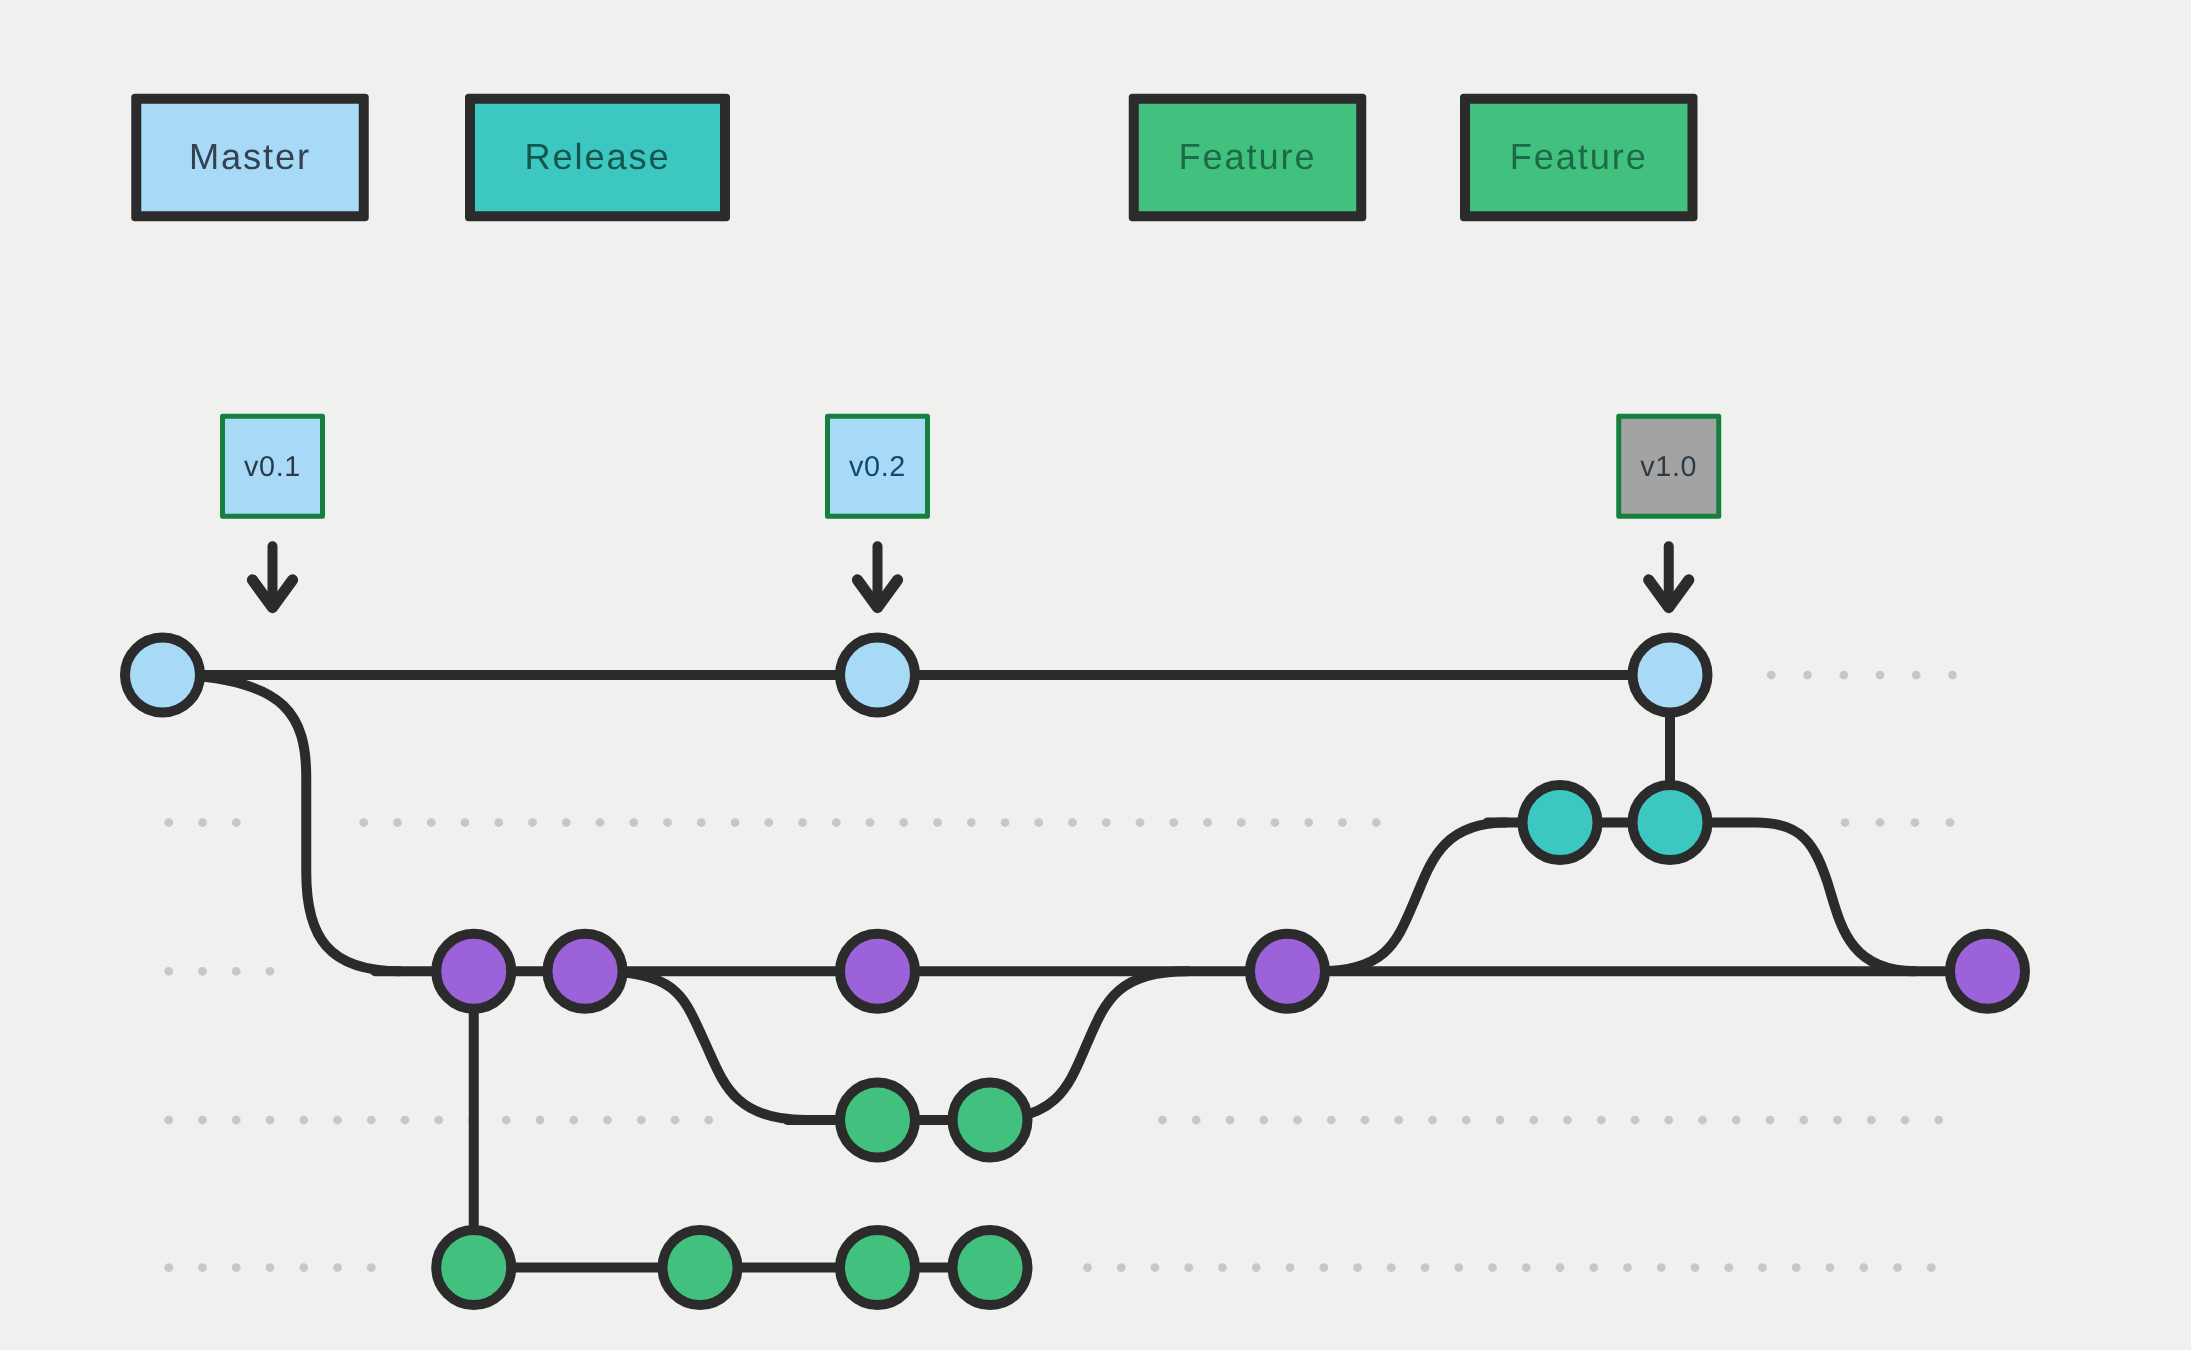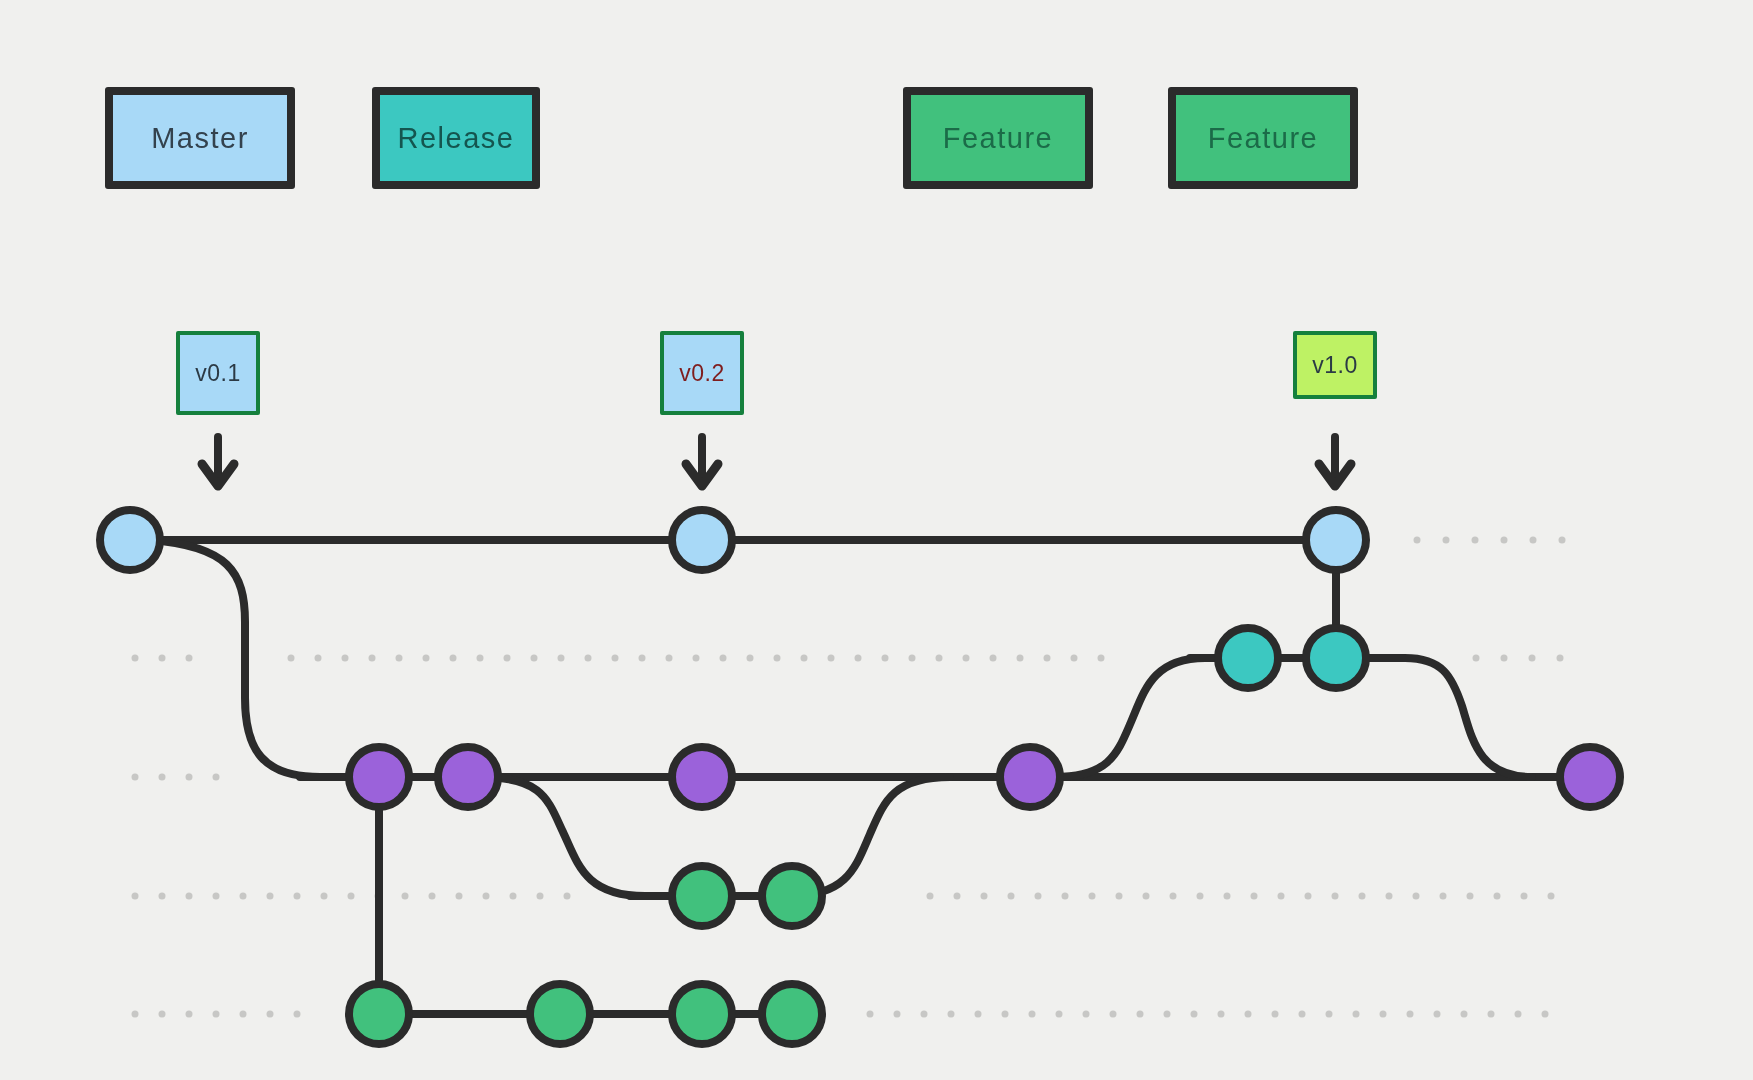--- a/index.html
+++ b/index.html
@@ -13,21 +13,20 @@
   .canvas svg{position:absolute;left:0;top:0;}
   .legend-box{
     position:absolute;
     box-sizing:border-box;
     border:8px solid #2b2b2b;
     border-radius:3px;
     display:flex;align-items:center;justify-content:center;
     font-size:29px;
     letter-spacing:1.5px;
     font-weight:500;
-    margin-top:12px;
   }
   .tag-box{
     position:absolute;
     box-sizing:border-box;
     border:4px solid #15803d;
     border-radius:2px;
     display:flex;align-items:center;justify-content:center;
     font-size:23px;
     font-weight:500;
     letter-spacing:0.5px;
@@ -192,32 +191,32 @@
       <circle cx="792" cy="896" r="30" fill="#41c17d" stroke="#2b2b2b" stroke-width="8"></circle>
       <circle cx="379" cy="1014" r="30" fill="#41c17d" stroke="#2b2b2b" stroke-width="8"></circle>
       <circle cx="560" cy="1014" r="30" fill="#41c17d" stroke="#2b2b2b" stroke-width="8"></circle>
       <circle cx="702" cy="1014" r="30" fill="#41c17d" stroke="#2b2b2b" stroke-width="8"></circle>
       <circle cx="792" cy="1014" r="30" fill="#41c17d" stroke="#2b2b2b" stroke-width="8"></circle>
     </svg>
 
   <div class="legend-box" style="left: 105px; top: 75px; width: 190px; height: 102px; background: rgb(168, 217, 247); color: rgb(51, 66, 78);">
       <span>Master</span>
     </div>
-  <div class="legend-box" style="left: 372px; top: 75px; width: 168px; height: 102px; background: rgb(60, 200, 193); color: rgb(20, 85, 79);">
+  <div class="legend-box" style="left: 372px; top: 75px; width: 212px; height: 102px; background: rgb(60, 200, 193); color: rgb(20, 85, 79);">
       <span>Release</span>
     </div>
   <div class="legend-box" style="left: 903px; top: 75px; width: 190px; height: 102px; background: rgb(65, 193, 125); color: rgb(27, 107, 72);">
       <span>Feature</span>
     </div>
   <div class="legend-box" style="left: 1168px; top: 75px; width: 190px; height: 102px; background: rgb(65, 193, 125); color: rgb(27, 107, 72);">
       <span>Feature</span>
     </div>
 
   <div class="tag-box" style="left: 176px; top: 331px; width: 84px; height: 84px; background: rgb(168, 217, 247); color: rgb(43, 58, 69);">
       <span>v0.1</span>
     </div>
-  <div class="tag-box" style="left: 660px; top: 331px; width: 84px; height: 84px; background: rgb(168, 217, 247); color: #7f1d1d;">
+  <div class="tag-box" style="left: 660px; top: 331px; width: 84px; height: 84px; background: rgb(168, 217, 247); color: #0c4a6e;">
       <span>v0.2</span>
     </div>
-  <div class="tag-box" style="left: 1293px; top: 331px; width: 84px; height: 68px; background: #bef264; color: rgb(43, 58, 69);">
+  <div class="tag-box" style="left: 1293px; top: 331px; width: 84px; height: 84px; background: #a3a3a3; color: rgb(43, 58, 69);">
       <span>v1.0</span>
     </div>
 </div>
 
 </body></html>

